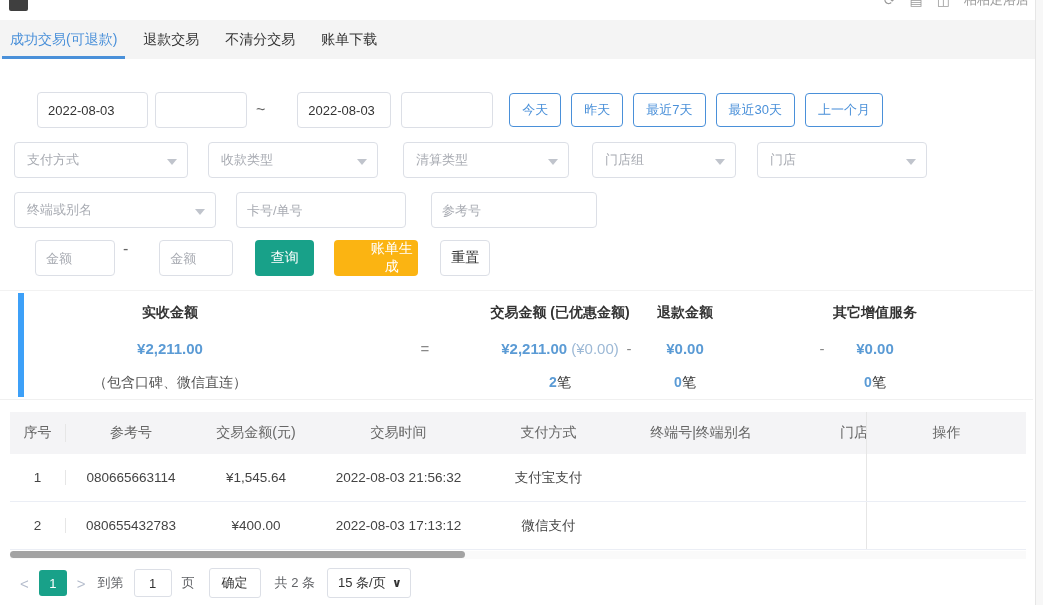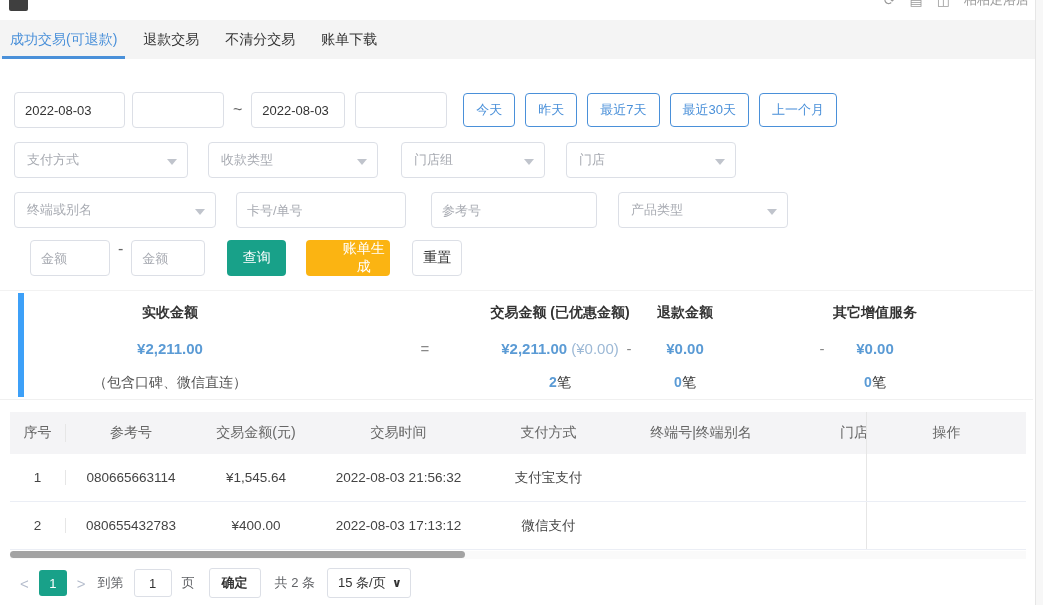--- a/index.html
+++ b/index.html
@@ -15,30 +15,30 @@
 
   
   #tabbar { position:absolute; top:20px; left:0; right:0; height:39px; background:#f4f4f4; display:flex; align-items:center; }
   .tab { position:relative; height:39px; line-height:39px; margin-left:26px; font-size:14px; color:#333; cursor:pointer; }
   .tab:first-child { margin-left:10px; }
   .tab.active { color:#4a90d9; }
   .tab.active::after { content:""; position:absolute; left:-8px; right:-8px; bottom:0; height:3px; background:#4a90d9; }
 
   
   .inp { height:36px; border:1px solid #dcdfe6; border-radius:4px; background:#fff; font-size:13px; color:#333;
-         padding:0 10px; font-family:inherit; outline:none; }
+         padding:0 10px; font-family:inherit; outline:none;margin-left:23px; }
   .inp::placeholder { color:#a8abb2; }
   .sel { position:relative; height:36px; border:1px solid #dcdfe6; border-radius:4px; background:#fff;
          display:flex; align-items:center; padding:0 26px 0 12px; font-size:13px; color:#a8abb2; cursor:pointer; }
   .sel .caret { position:absolute; right:10px; top:16px; width:0; height:0;
                 border-left:5px solid transparent; border-right:5px solid transparent; border-top:6px solid #c0c4cc; }
   .rowA { position:absolute; top:92px; left:14px; display:flex; align-items:center; }
   .rowB { position:absolute; top:142px; left:14px; display:flex; align-items:center; }
   .rowC { position:absolute; top:192px; left:14px; display:flex; align-items:center; }
-  .rowD { position:absolute; top:240px; left:30px; display:flex; align-items:flex-start; }
+  .rowD { position:absolute; top:240px; left:12px; display:flex; align-items:flex-start; }
   .qbtn { height:34px; margin-left:10px; padding:0 12px; border:1px solid #4a90d9; border-radius:4px;
           background:#fff; color:#4a90d9; font-size:13px; font-family:inherit; cursor:pointer; white-space:nowrap; }
   .tilde { margin:0 9px; color:#666; }
   .btn { height:36px; border:none; border-radius:4px; font-size:14px; font-family:inherit; cursor:pointer; color:#fff; }
   .btn.search { background:#18a189; width:59px; margin-left:22px; }
   .btn.gen    { background:#fbb412; width:84px; margin-left:20px;padding-left:31px; }
   .btn.reset  { background:#fff; border:1px solid #dcdfe6; color:#333; width:50px; margin-left:22px; }
   .dash { margin:0 8px; color:#666; }
 
   
@@ -71,21 +71,21 @@
 
   
   #pager { position:absolute; top:568px; left:14px; display:flex; align-items:center; font-size:13px; color:#606266; }
   .pg-arrow { color:#b4bccc; font-size:15px; padding:0 6px; cursor:pointer; }
   .pg-num { width:28px; height:26px; background:#18a189; color:#fff; border-radius:3px; display:flex;
             align-items:center; justify-content:center; margin:0 4px; font-size:13px; cursor:pointer; }
   .pg-txt { margin:0 6px; white-space:nowrap; }
   .pg-input { width:38px; height:28px; border:1px solid #dcdfe6; border-radius:3px; text-align:center;
               font-size:13px; font-family:inherit; outline:none; margin:0 4px; color:#333; }
   .pg-btn { height:30px; padding:0 12px; background:#fff; border:1px solid #dcdfe6; border-radius:3px;
-            font-weight:bold; font-size:13px; font-family:inherit; color:#333; margin:0 8px; cursor:pointer; }
+            font-weight:normal; font-size:13px; font-family:inherit; color:#333; margin:0 8px; cursor:pointer; }
   .pg-size { position:relative; height:30px; border:1px solid #dcdfe6; border-radius:3px; display:flex;
              align-items:center; padding:0 24px 0 10px; margin-left:6px; color:#333; cursor:pointer; white-space:nowrap; }
   .pg-size .vcaret { position:absolute; right:8px; top:7px; font-size:12px; color:#333; font-weight:bold; }
 
   
   #vscroll { position:absolute; top:0; right:0; bottom:0; width:8px; background:#f7f7f7; border-left:1px solid #e6e6e6; }
 </style>
 </head>
 <body>
 
@@ -123,41 +123,41 @@
 
   <div class="rowB">
     <div class="sel" style="width:174px">
       <span>支付方式</span>
         <i class="caret"></i>
     </div>
     <div class="sel" style="width:170px; margin-left:20px">
       <span>收款类型</span>
         <i class="caret"></i>
     </div>
+    <div class="sel" style="width:166px; margin-left:25px">
+      <span>清算类型</span>
+        <i class="caret"></i>
+    </div>
     <div class="sel" style="width:144px; margin-left:23px">
       <span>门店组</span>
         <i class="caret"></i>
     </div>
     <div class="sel" style="width:170px; margin-left:21px">
       <span>门店</span>
         <i class="caret"></i>
     </div>
   </div>
 
   <div class="rowC">
     <div class="sel" style="width:202px">
       <span>终端或别名</span>
         <i class="caret"></i>
     </div>
     <input class="inp" style="width: 170px; margin-left: 20px;" placeholder="卡号/单号">
     <input class="inp" style="width: 166px; margin-left: 25px;" placeholder="参考号">
-    <div class="sel" style="width:170px; margin-left:21px">
-      <span>产品类型</span>
-        <i class="caret"></i>
-    </div>
   </div>
 
   <div class="rowD">
     <input class="inp" style="width: 80px;" placeholder="金额">
     <span class="dash">-</span>
     <input class="inp" style="width: 74px;" placeholder="金额">
     <button class="btn search">查询</button>
     <button class="btn gen">账单生成</button>
     <button class="btn reset">重置</button>
   </div>

